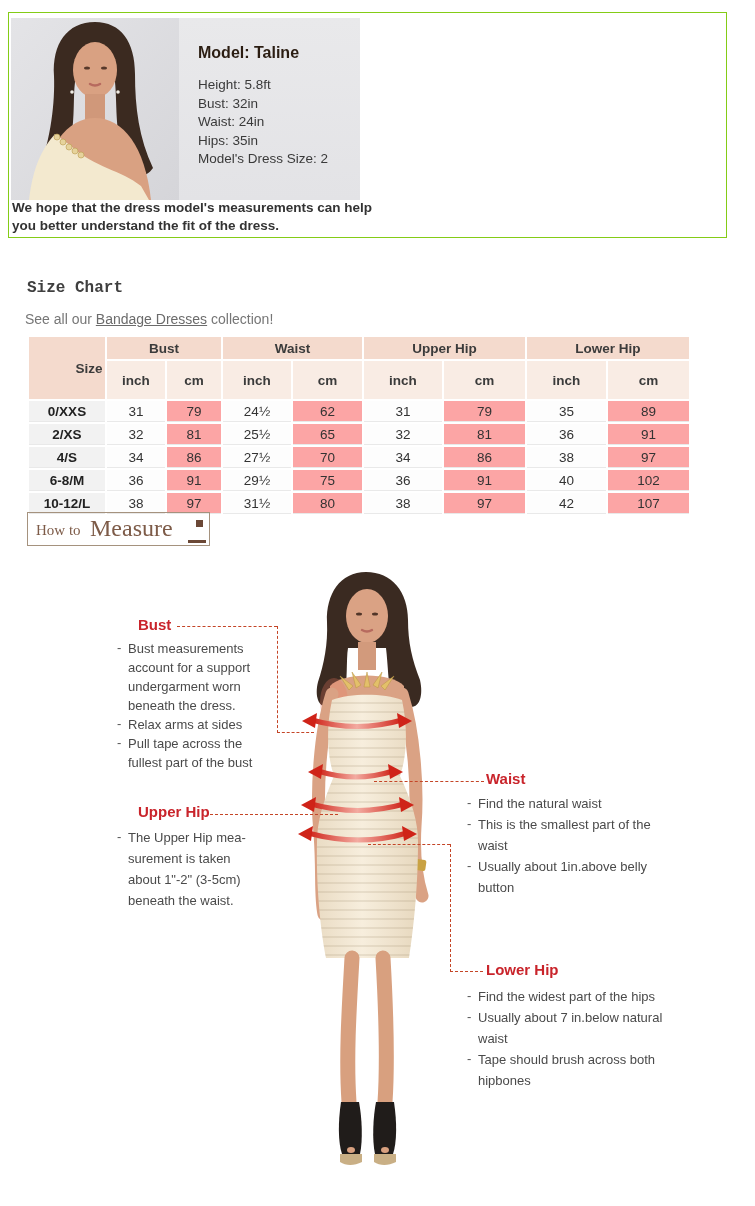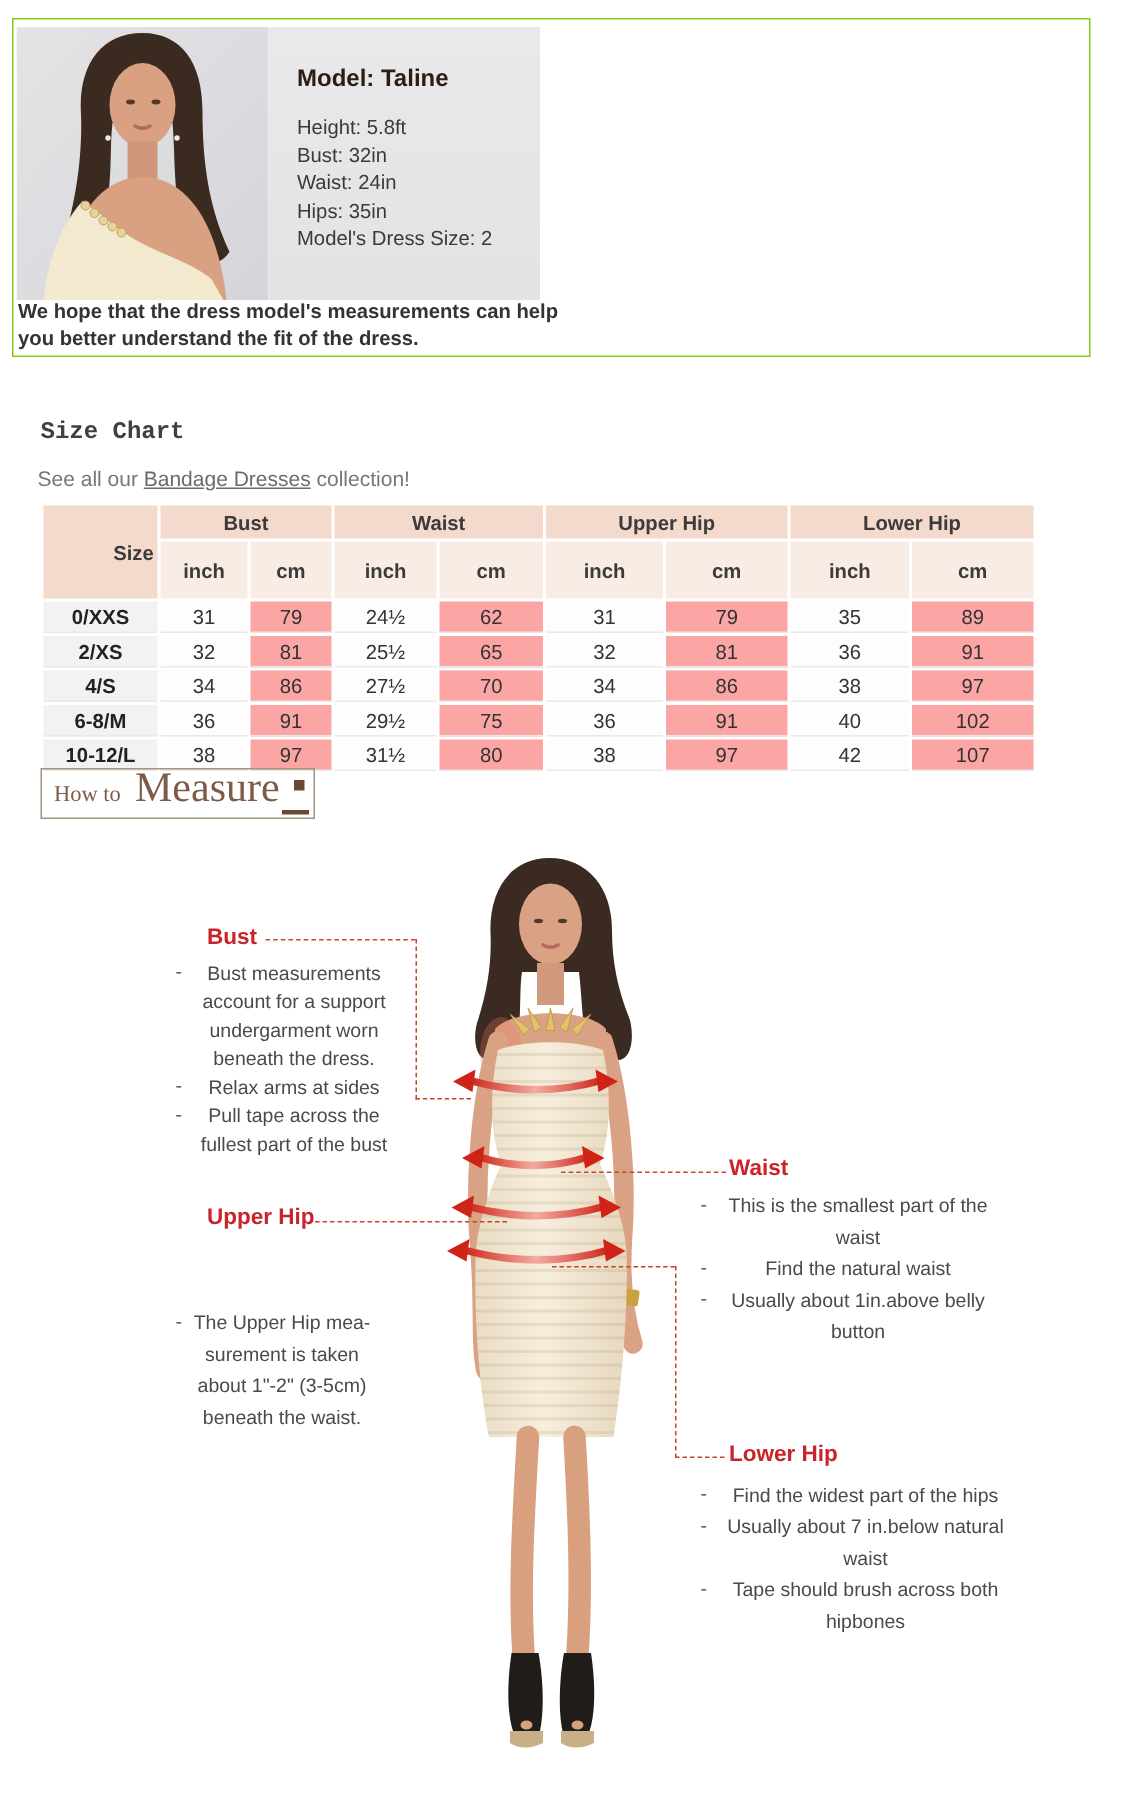--- a/index.html
+++ b/index.html
@@ -32,29 +32,29 @@
   .size-table tbody th { background:#f2f2f2; font-weight:bold; color:#222; }
   .size-table td { background:#fdfdfd; }
   .size-table td.cm { background:#fca5a5; }
 
   
   .htm-box { position:absolute; left:27px; top:512px; width:183px; height:34px;
              border:1px solid #a5927e; }
   .htm-small { position:absolute; left:8px; bottom:6px; font-family:"Liberation Serif", serif;
                font-size:15px; color:#7d5b48; }
   .htm-large { position:absolute; left:62px; bottom:3px; font-family:"Liberation Serif", serif;
-               font-size:28px; color:#7d5b48; }
+               font-size:24px; color:#7d5b48; }
   .htm-sq { position:absolute; left:168px; top:7px; width:7px; height:7px; background:#6b4836; }
   .htm-ul { position:absolute; left:160px; bottom:2px; width:18px; height:3px; background:#6b4836; }
 
   
   .fig { position:absolute; left:280px; top:560px; width:200px; height:620px; }
   .m-label { position:absolute; font-size:15px; font-weight:bold; color:#c9242b; }
   .m-list { position:absolute; list-style:none; font-size:13px; color:#4a4a4a; }
-  .m-list li { position:relative; padding-left:12px;text-align:center; }
+  .m-list li { position:relative; padding-left:12px; }
   .m-list li::before { content:"-"; position:absolute; left:1px; top:-1px; color:#555; }
   .lh19 { line-height:19px; } .lh21 { line-height:21px; }
   .dash-h { position:absolute; height:0; border-top:1px dashed #c44527; }
   .dash-v { position:absolute; width:0; border-left:1px dashed #c44527; }
 </style>
 </head>
 <body>
 
 <div id="page">
 
@@ -278,28 +278,28 @@
   <div class="dash-h" style="left:450px; top:971px; width:33px;"></div>
 
   <div class="m-label" style="left:138px; top:616px;">Bust</div>
   <ul class="m-list lh19" style="left:116px; top:639px; width:148px;">
     <li>Bust measurements account for a support undergarment worn beneath the dress.</li>
     <li>Relax arms at sides</li>
     <li>Pull tape across the fullest part of the bust</li>
   </ul>
 
   <div class="m-label" style="left:138px; top:803px;">Upper Hip</div>
-  <ul class="m-list lh21" style="left:116px; top:827px; width:132px;margin-top:44px;">
+  <ul class="m-list lh21" style="left:116px; top:827px; width:132px;">
     <li>The Upper Hip mea-surement is taken about 1"-2" (3-5cm) beneath the waist.</li>
   </ul>
 
   <div class="m-label" style="left:486px; top:770px;">Waist</div>
   <ul class="m-list lh21" style="left:466px; top:793px; width:200px;">
+    <li>Find the natural waist</li>
     <li>This is the smallest part of the waist</li>
-    <li>Find the natural waist</li>
     <li>Usually about 1in.above belly button</li>
   </ul>
 
   <div class="m-label" style="left:486px; top:961px;">Lower Hip</div>
   <ul class="m-list lh21" style="left:466px; top:986px; width:210px;">
     <li>Find the widest part of the hips</li>
     <li>Usually about 7 in.below natural waist</li>
     <li>Tape should brush across both hipbones</li>
   </ul>
 

